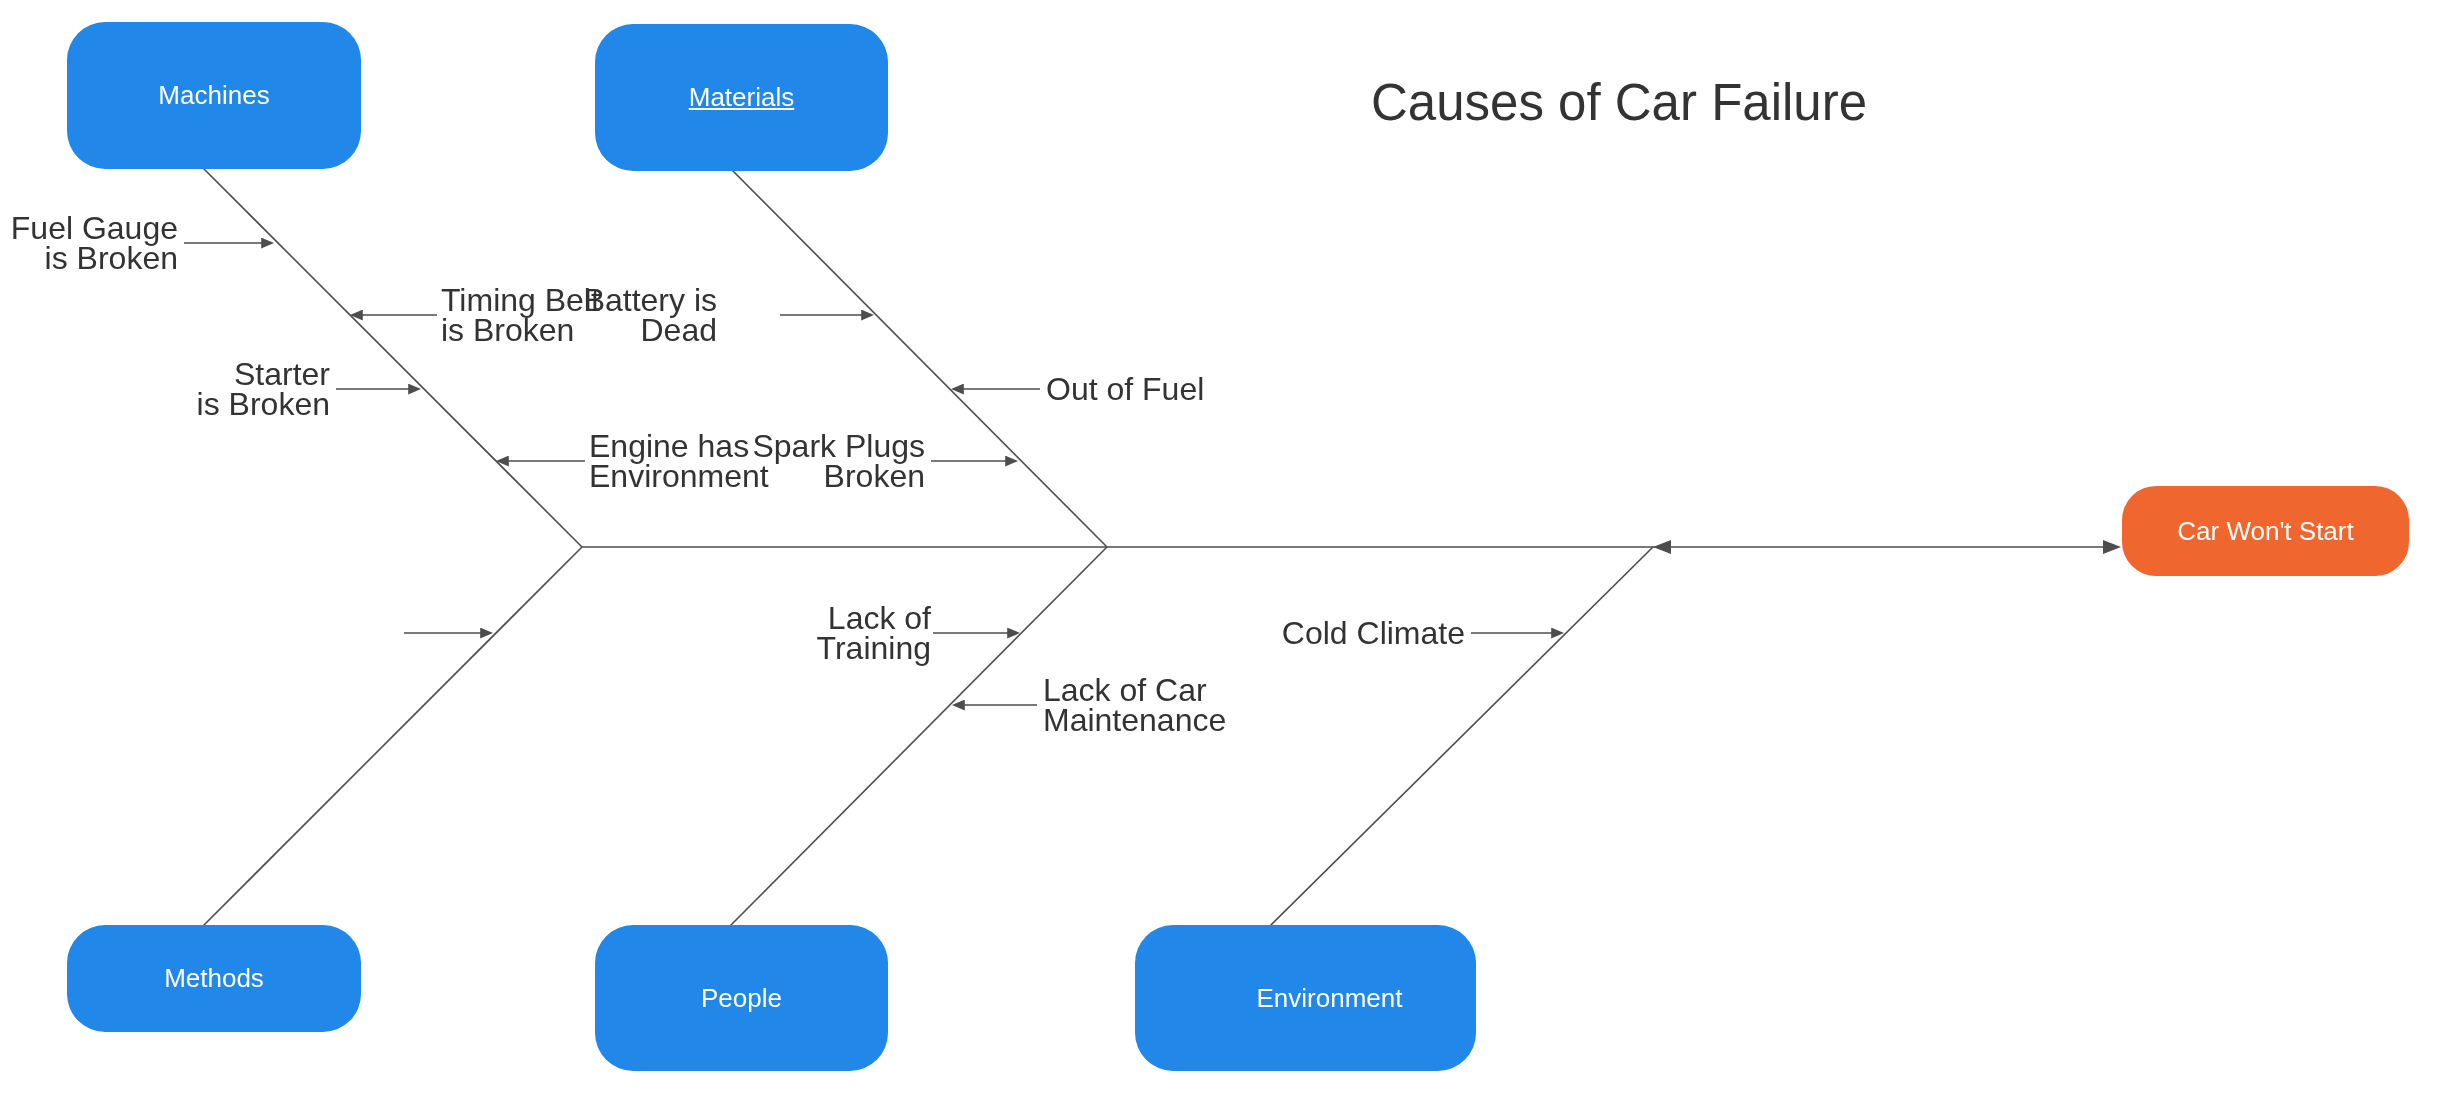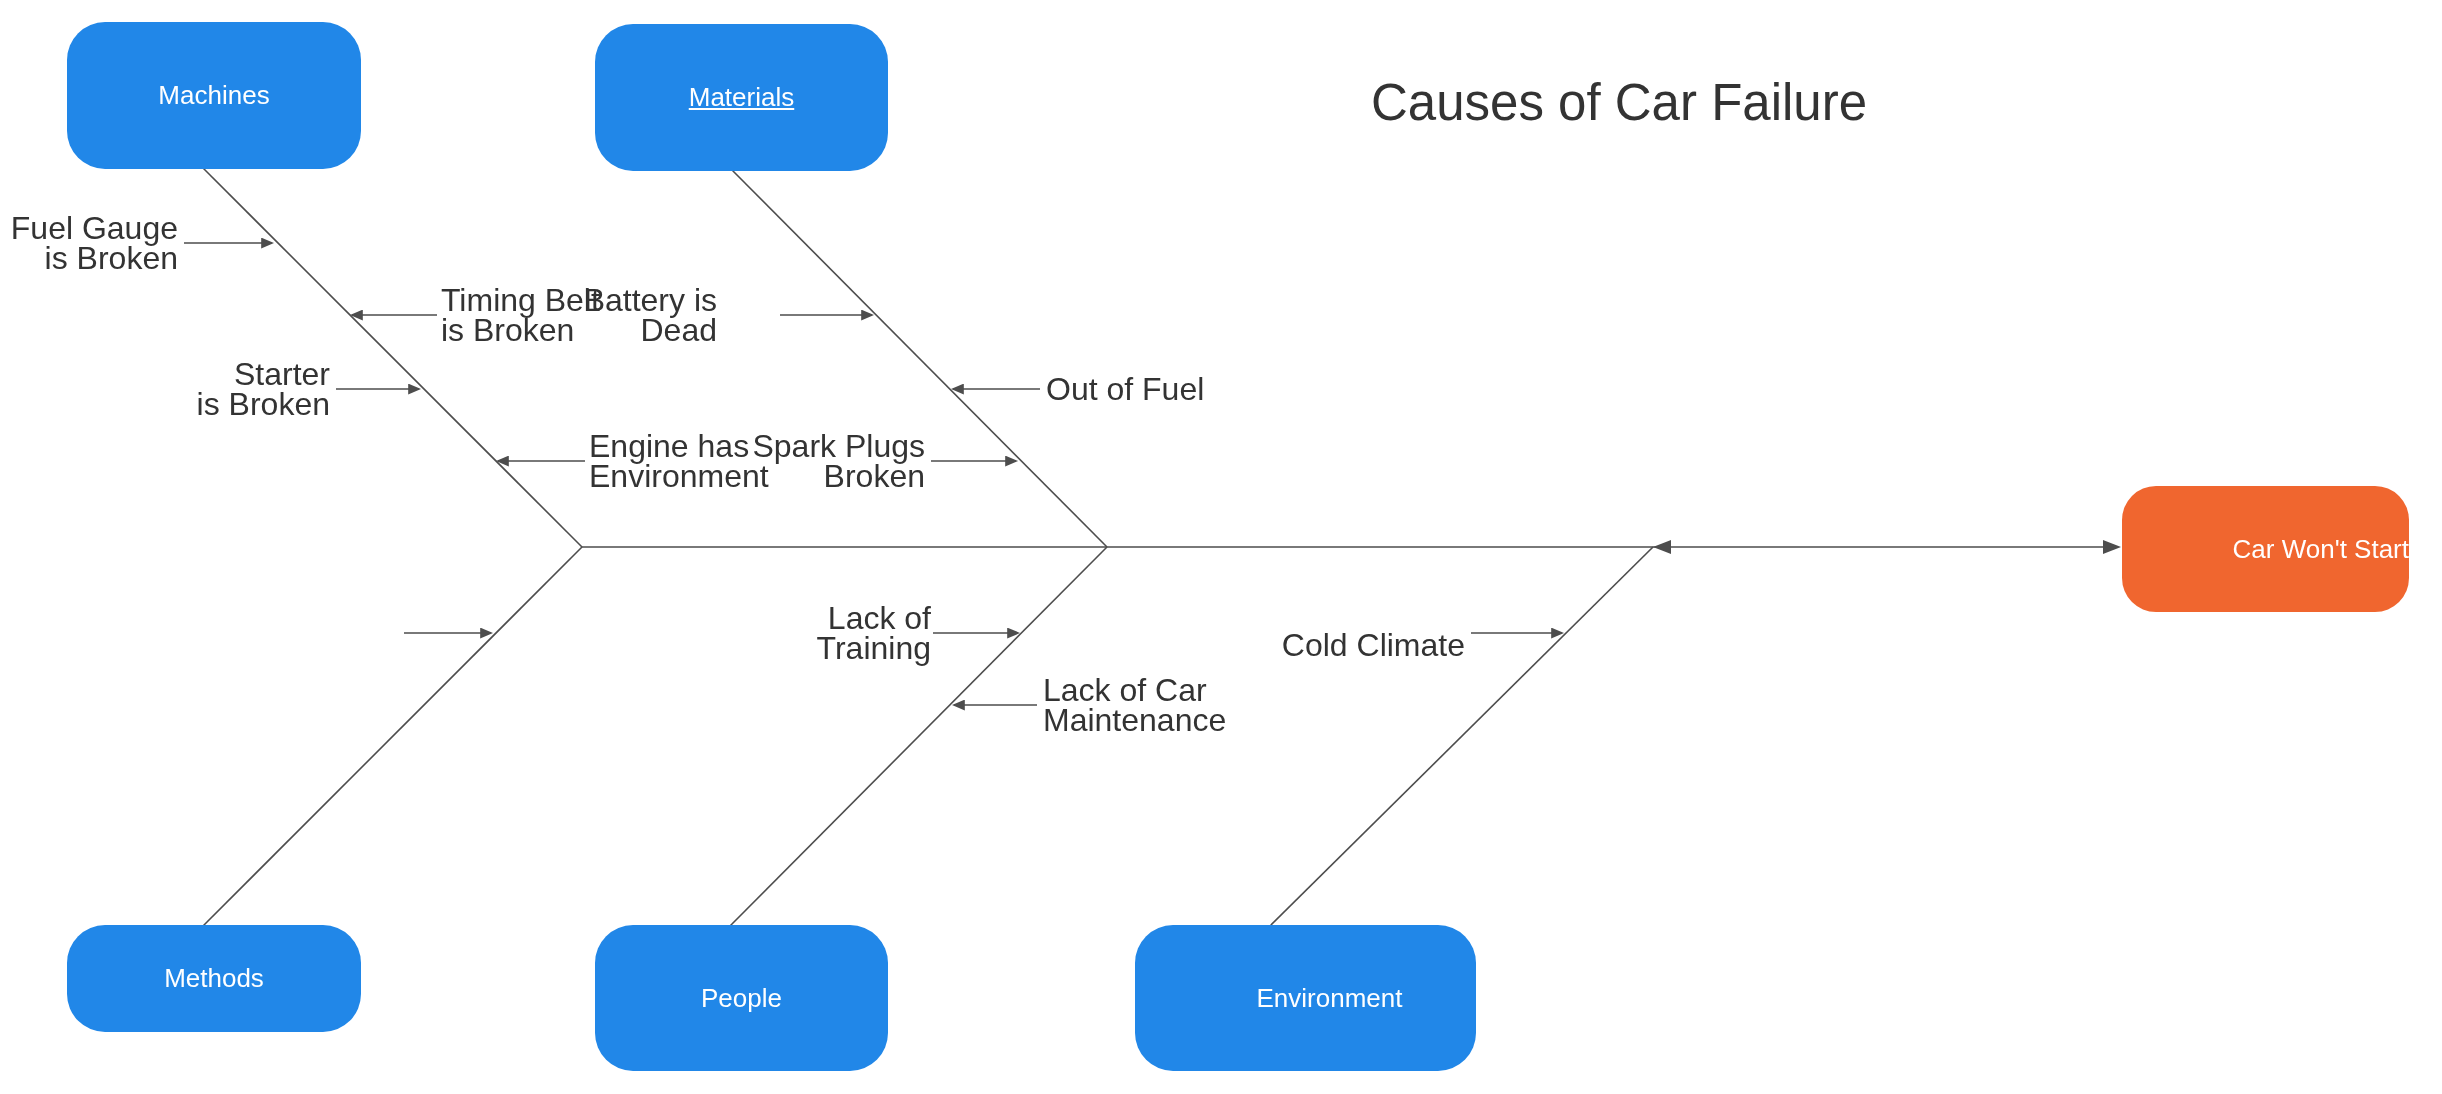--- a/index.html
+++ b/index.html
@@ -46,28 +46,28 @@
     align-items: center;
     justify-content: center;
     text-align: center;
     margin-left: 11px;
   }
   .effect-box {
     position: absolute;
     left: 2122px;
     top: 486px;
     width: 287px;
-    height: 126px;
+    height: 90px;
     border-radius: 34px;
     background: var(--effect-fill, #f0662f);
     color: var(--box-text, #ffffff);
     font-size: 26px;
     display: flex;
     align-items: center;
-    justify-content: flex-end;
+    justify-content: center;
     text-align: center;
   }
   .cause {
     position: absolute;
     font-size: 32px;
     line-height: 30px;
     color: var(--text, #333333);
     white-space: pre-line;
   }
   .cause.align-right { text-align: right; }
@@ -82,21 +82,21 @@
   .cause-fuel-gauge   { right: 2264px; top: 213px; }
   .cause-timing-belt  { left: 441px;   top: 285px; }
   .cause-starter      { right: 2112px; top: 359px; }
   .cause-engine       { left: 589px;   top: 431px; }
   .cause-battery      { right: 1725px; top: 285px; }
   .cause-out-of-fuel  { left: 1046px;  top: 374px; }
   .cause-spark-plugs  { right: 1517px; top: 431px; }
   .cause-gear         { right: 2044px; top: 588px; }
   .cause-training     { right: 1511px; top: 603px; }
   .cause-maintenance  { left: 1043px;  top: 675px; }
-  .cause-cold-climate { right: 977px;  top: 618px; margin-top: 12px; }
+  .cause-cold-climate { right: 977px;  top: 618px; }
 </style>
 </head>
 <body>
 
 <div class="canvas">
 
   <div class="title">Causes of Car Failure</div>
 
   <svg class="bones" width="2442" height="1094" viewBox="0 0 2442 1094">
     <defs>

